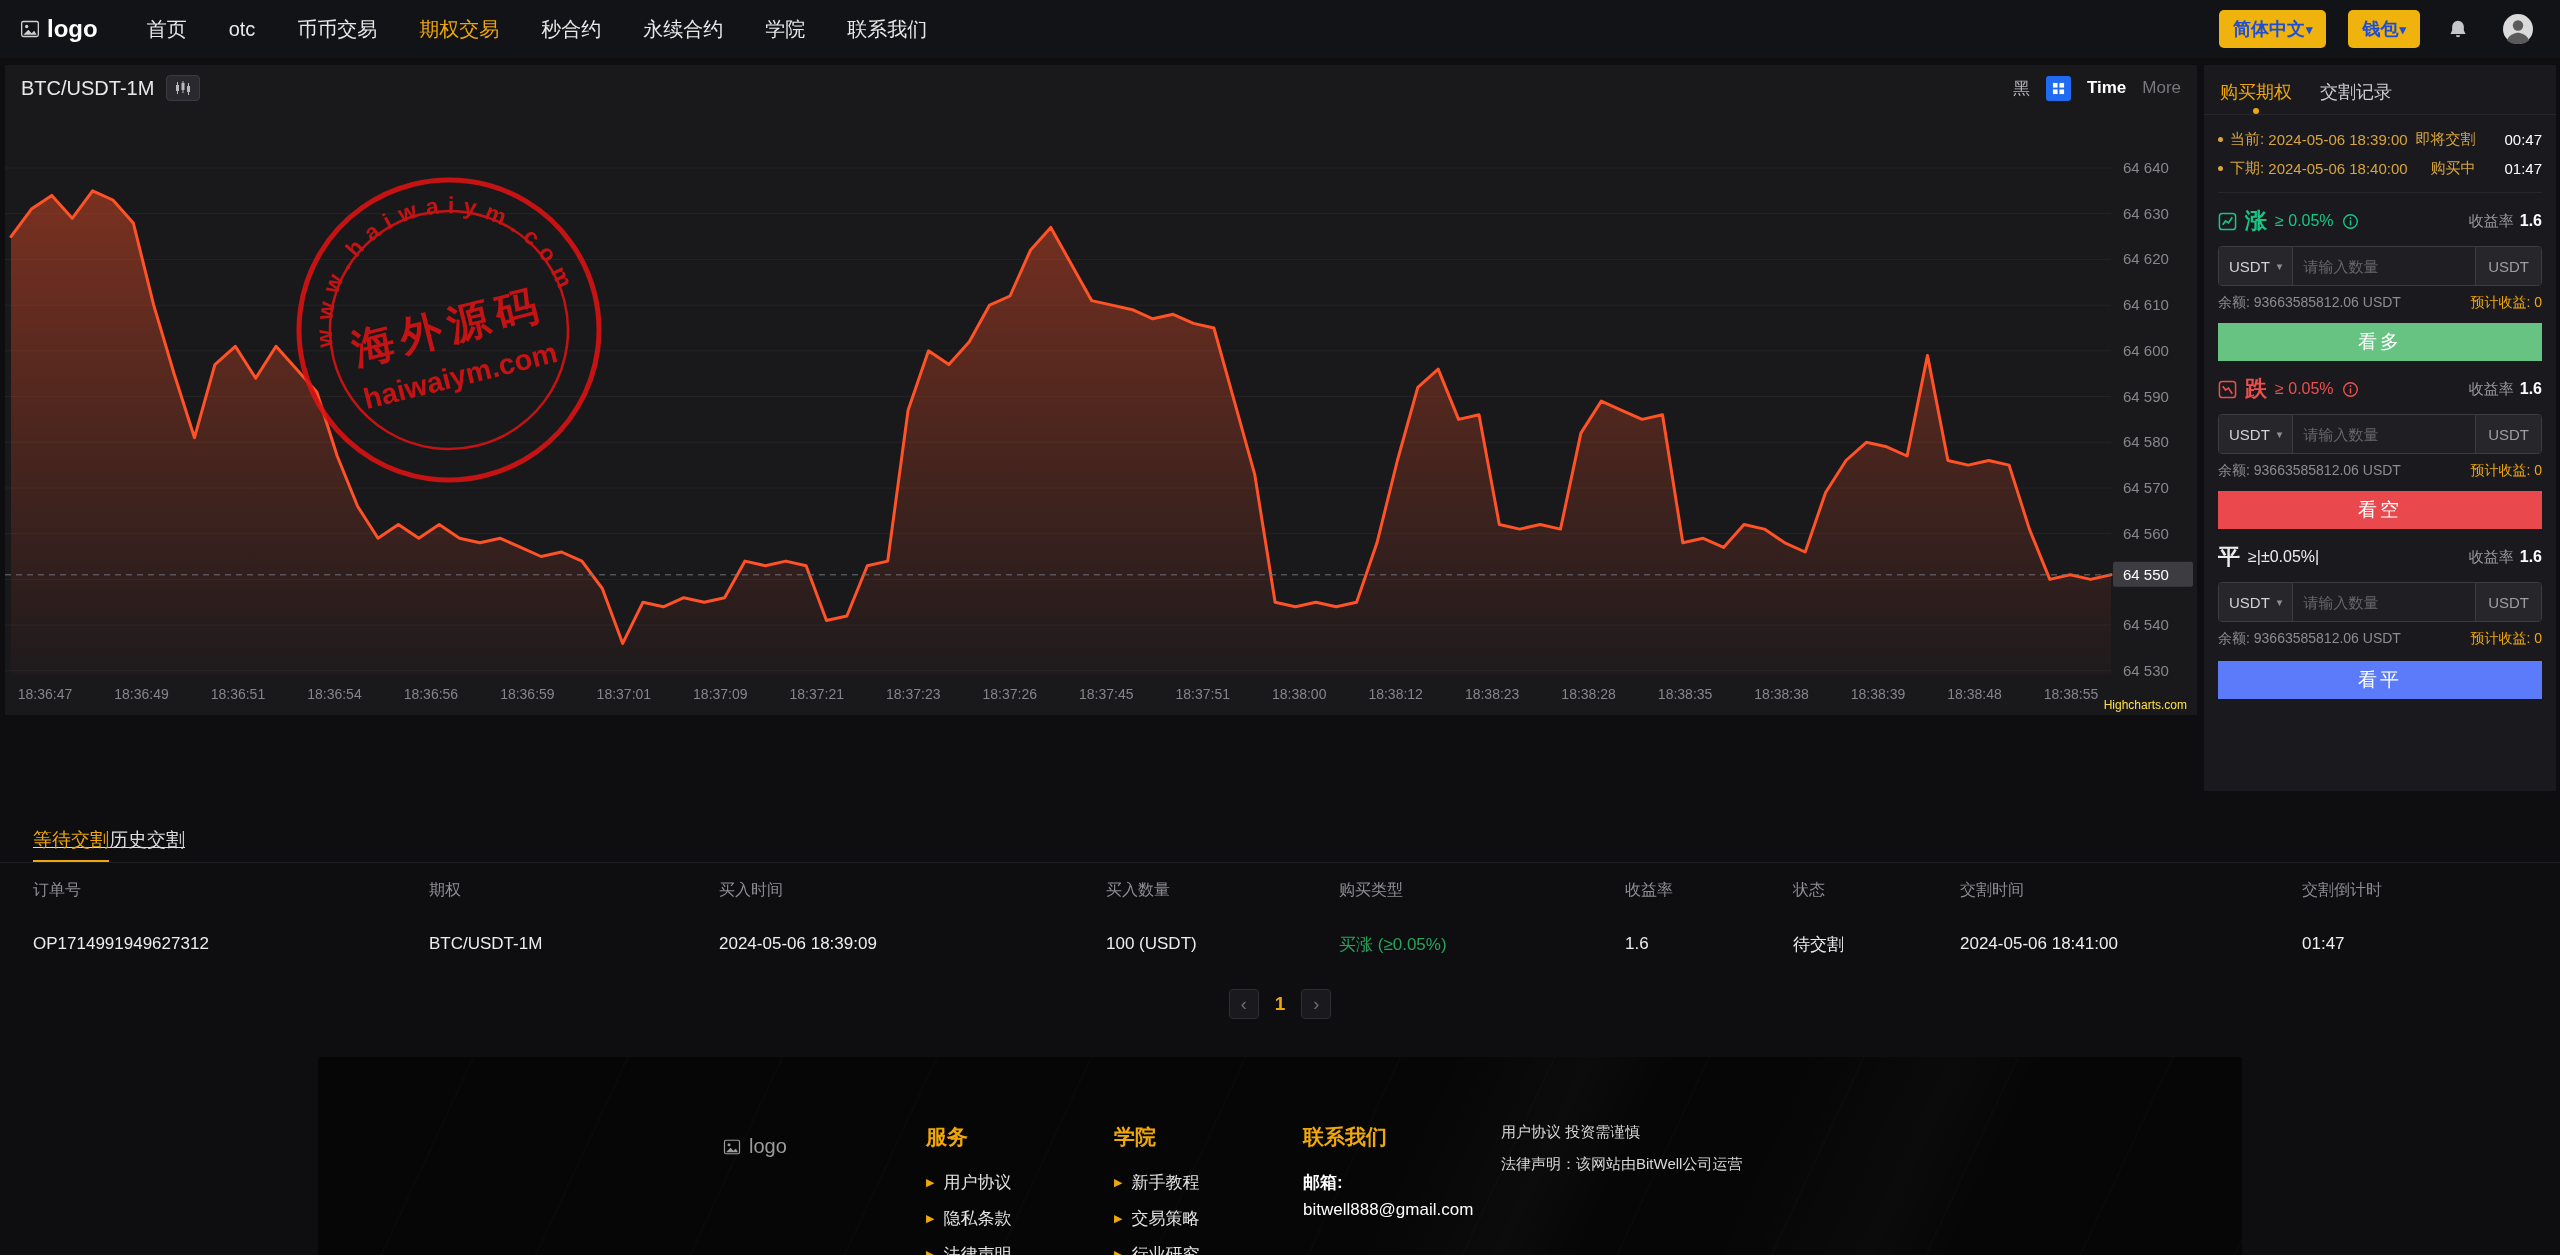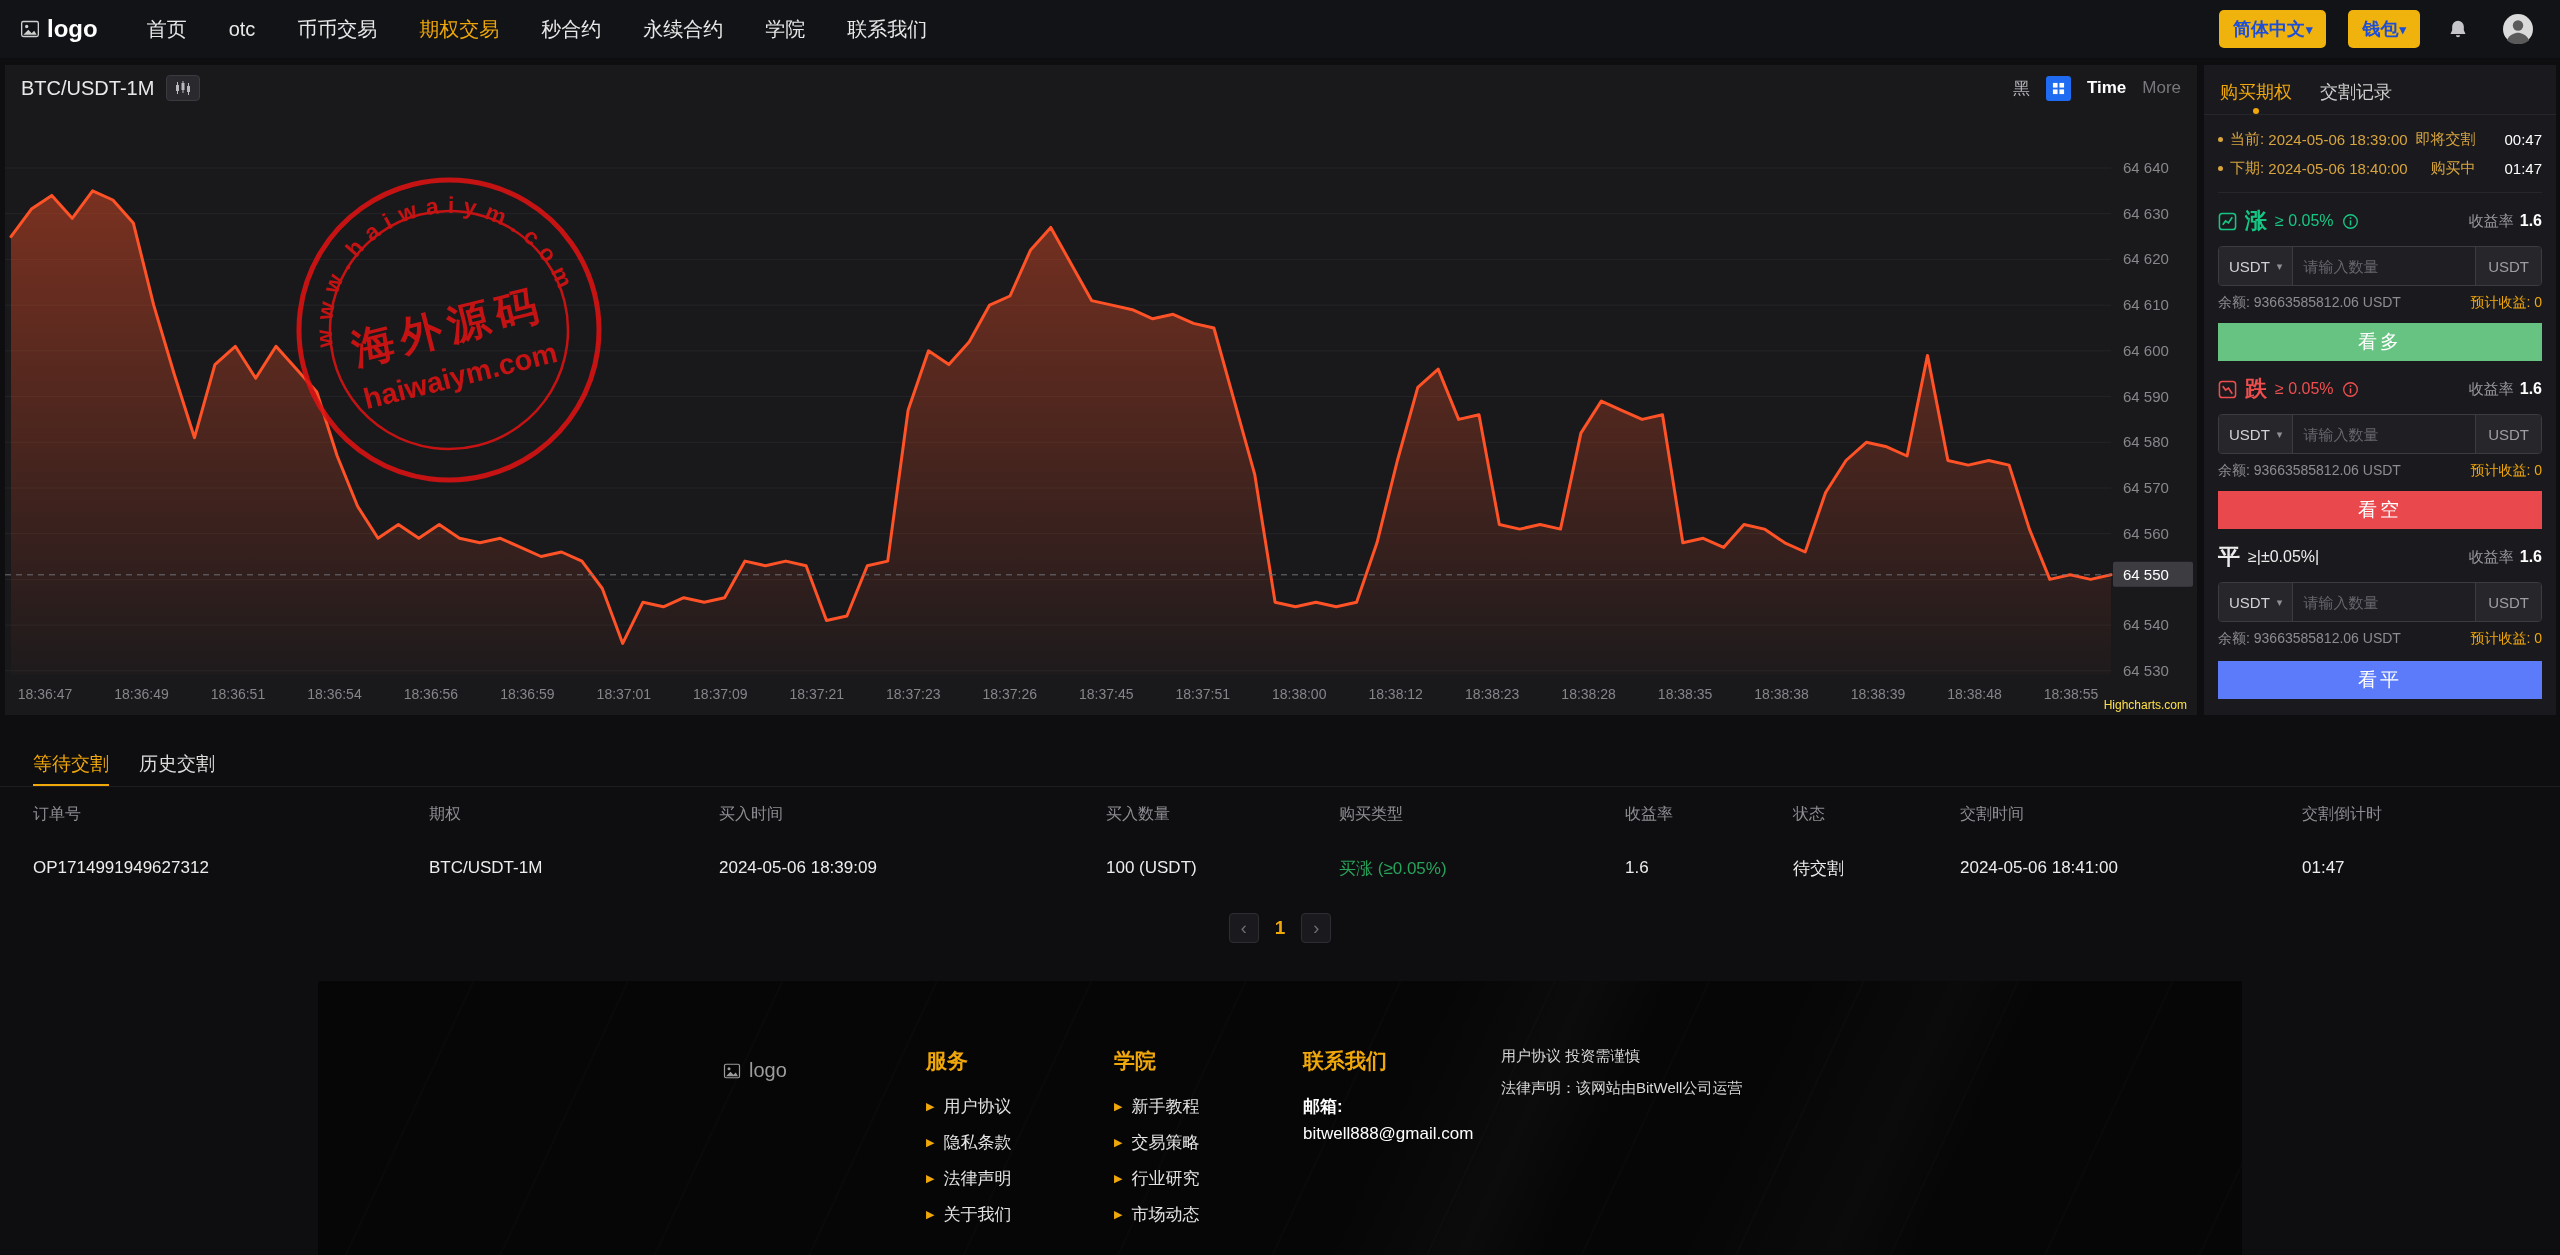--- a/index.html
+++ b/index.html
@@ -35,21 +35,21 @@
   .theme-label { color:#b5b5ba; }
   .blue-btn { width:25px; height:25px; background:#1f6bf2; border:none; border-radius:3px;
     display:flex; align-items:center; justify-content:center; cursor:pointer; }
   .interval { color:#fff; font-weight:bold; cursor:pointer; }
   .more { color:#77777c; cursor:pointer; }
   #chart-svg { position:absolute; inset:0; z-index:1; }
   .watermark { position:absolute; left:279px; top:100px; z-index:2; opacity:.88; pointer-events:none; }
   .credit { position:absolute; right:10px; bottom:3px; font-size:12px; color:#fde047; z-index:3; }
 
   
-  .trade-panel { width:352px; height:650px; background:#1a1a1e; padding:4px 14px;
+  .trade-panel { width:352px; height:726px; background:#1a1a1e; padding:4px 14px;
     display:flex; flex-direction:column; }
   .tp-tabs { display:flex; gap:28px; height:46px; align-items:center;
     margin:0 -14px; padding:0 16px; border-bottom:1px solid #27272b; }
   .tp-tab { font-size:18px; color:#cfcfcf; cursor:pointer; position:relative; }
   .tp-tab.active { color:#f0a70a; }
   .tp-tab.active::after { content:""; position:absolute; left:50%; transform:translateX(-50%);
     bottom:-10px; width:6px; height:6px; border-radius:50%; background:#f0a70a; }
   .info-rows { padding:10px 0 9px; border-bottom:1px solid #27272b; }
   .info-row { display:flex; align-items:center; height:29px; font-size:15px; color:#d7a43e; }
   .info-row .dot { width:5px; height:5px; border-radius:50%; background:#d7a43e; margin-right:7px; }
@@ -75,22 +75,22 @@
   .balance-row { display:flex; justify-content:space-between; font-size:14px; color:#8c8c92; margin-top:8px; }
   .profit { color:#f0a70a; }
   .action-btn { width:100%; height:38px; border:none; border-radius:0; color:#fff;
     font-size:19px; letter-spacing:3px; margin-top:11px; cursor:pointer; }
   .btn-long { background:#67c381; }
   .btn-short { background:#e9484d; }
   .btn-flat { background:#5b7bfa; margin-top:13px; }
 
   
   .orders { margin-top:28px; }
-  .orders-tabs { display:flex; gap:30px; padding:0 33px; height:44px; align-items:flex-start;
-    border-bottom:1px solid #1e1e22; }
+  .orders-tabs { display:flex; padding:0 33px; height:44px; align-items:flex-start;
+    border-bottom:1px solid #1e1e22;text-decoration:underline; }
   .o-tab { font-size:19px; color:#dcdcdc; cursor:pointer; height:100%; display:flex; align-items:center;
     border-bottom:2px solid transparent; }
   .o-tab.active { color:#f0a70a; border-bottom-color:#f0a70a; }
   .thead, .trow { display:grid;
     grid-template-columns:396px 290px 387px 233px 286px 168px 167px 342px 1fr;
     padding-left:33px; align-items:center; }
   .thead { height:54px; color:#8d8d93; font-size:16px; }
   .trow { height:54px; font-size:17px; color:#ededed; }
   .type-green { color:#27a35a; }
   .pagination { display:flex; justify-content:center; align-items:center; gap:16px; margin-top:18px; }

